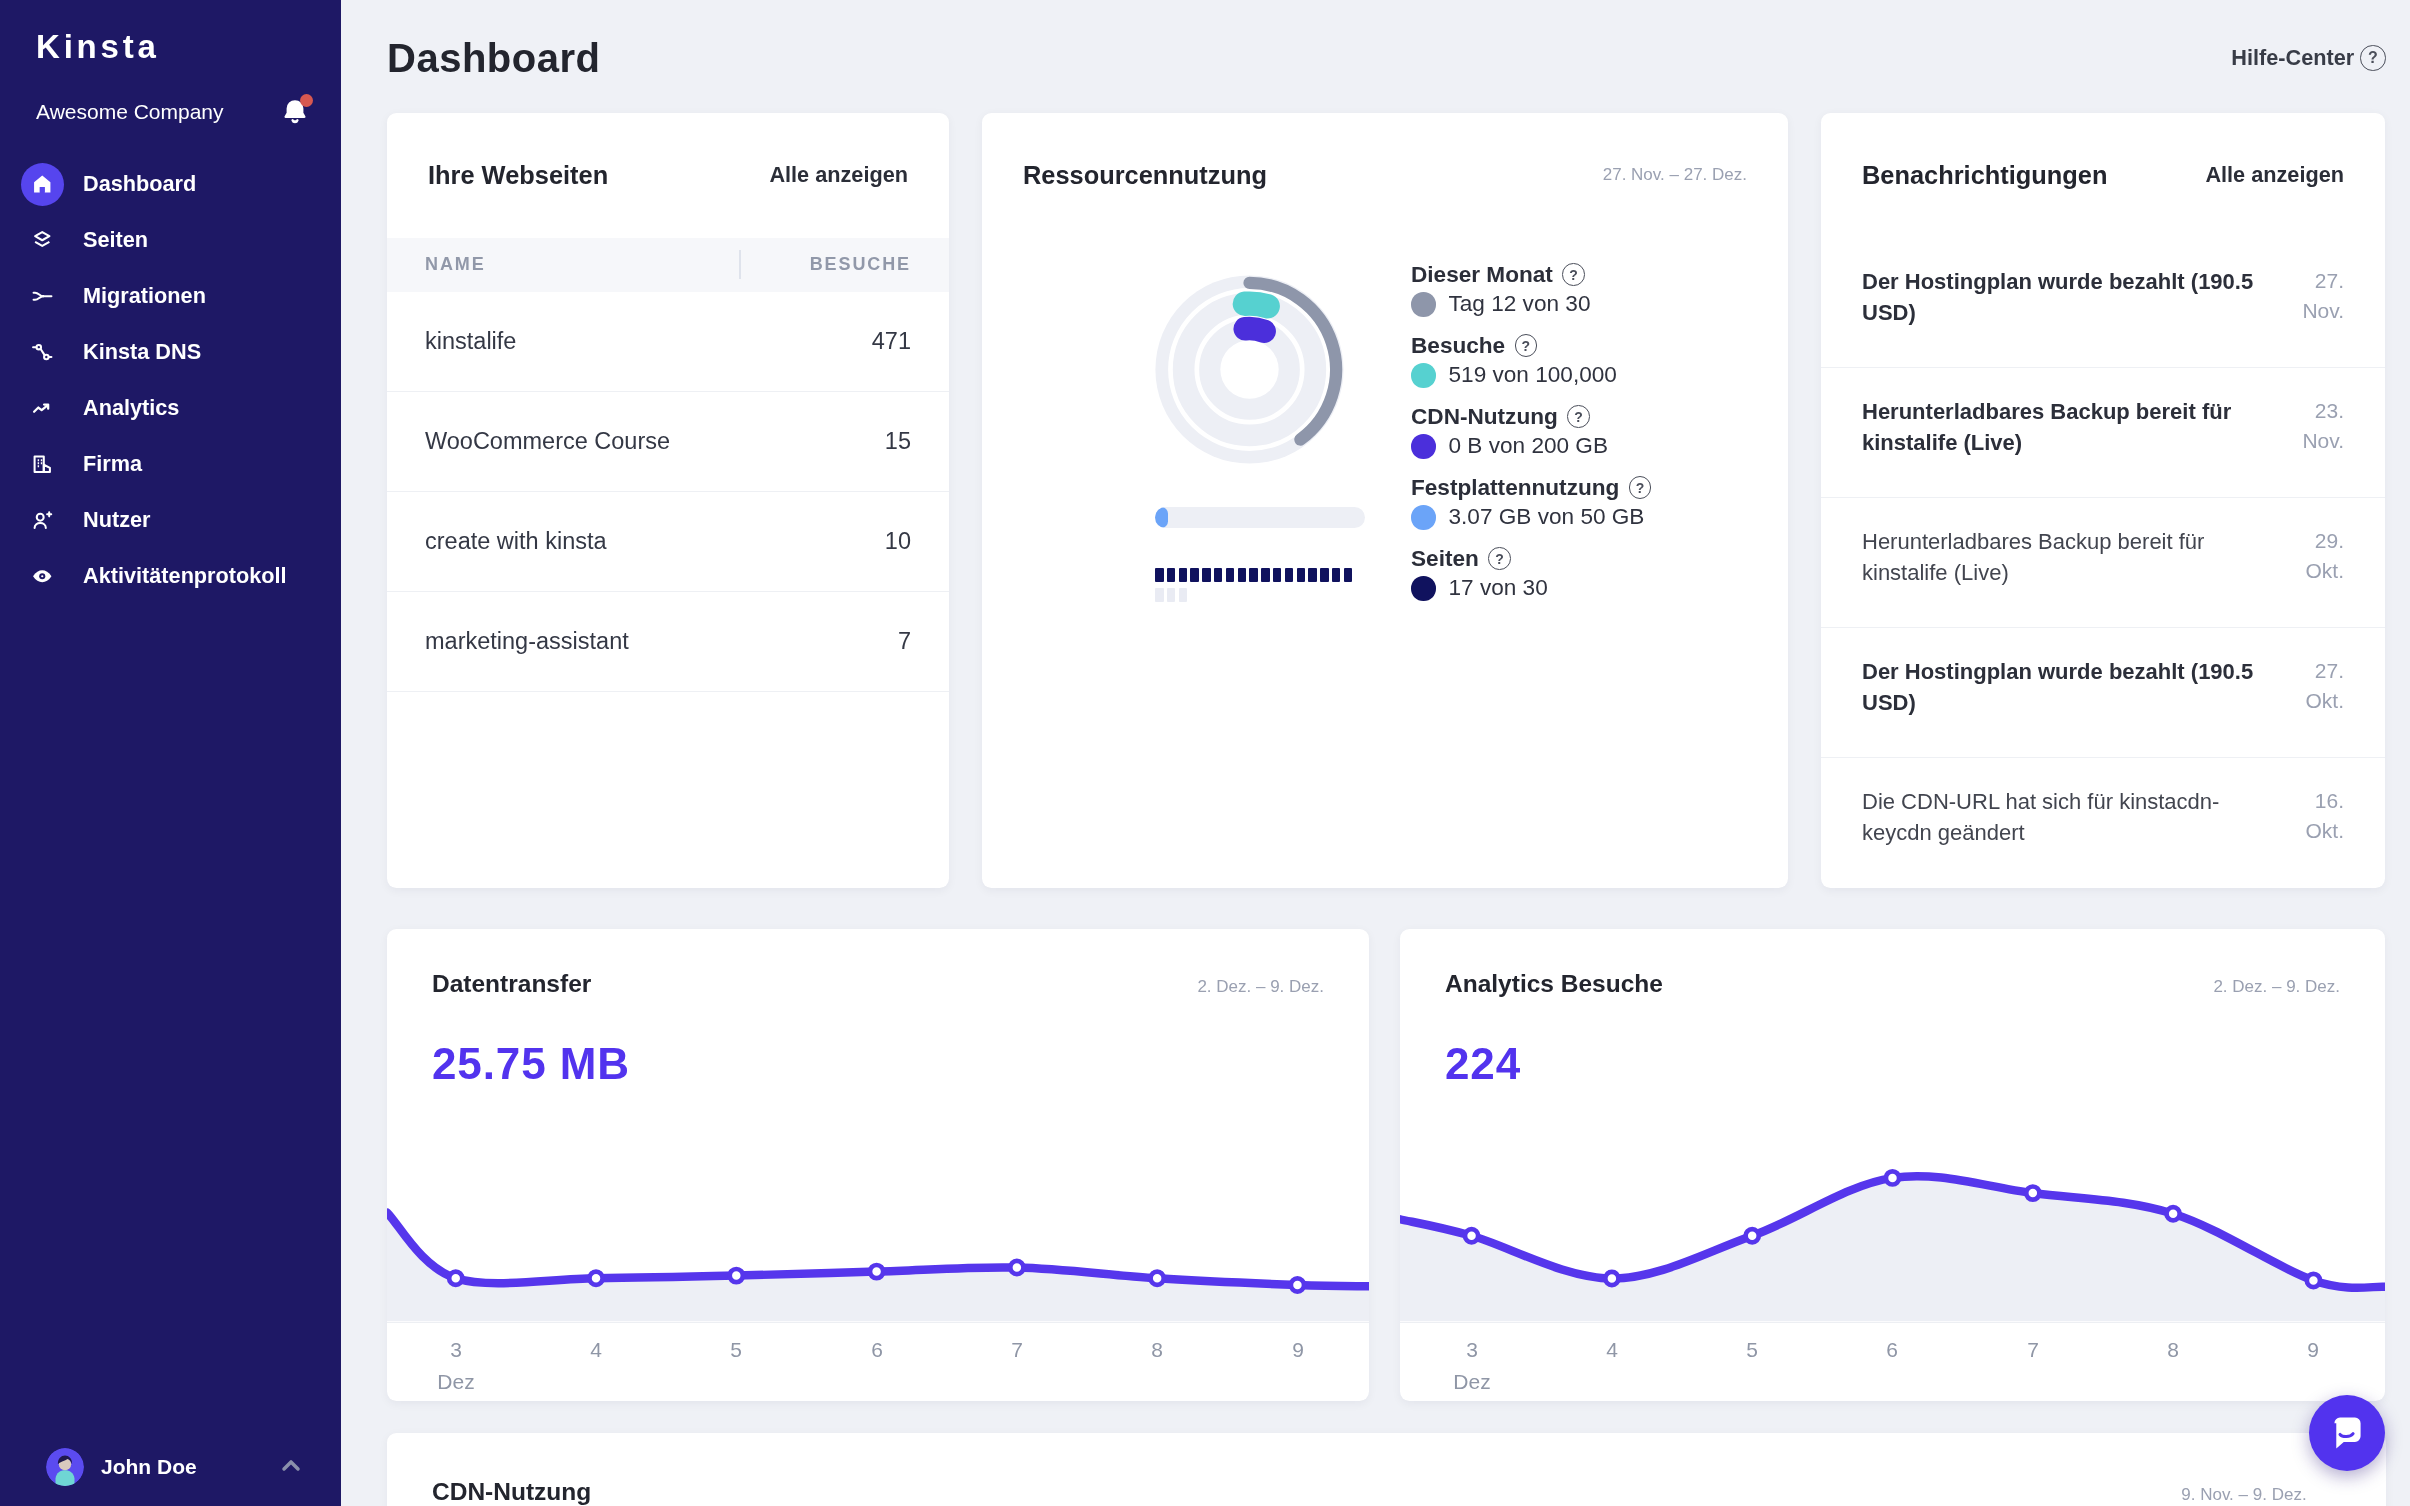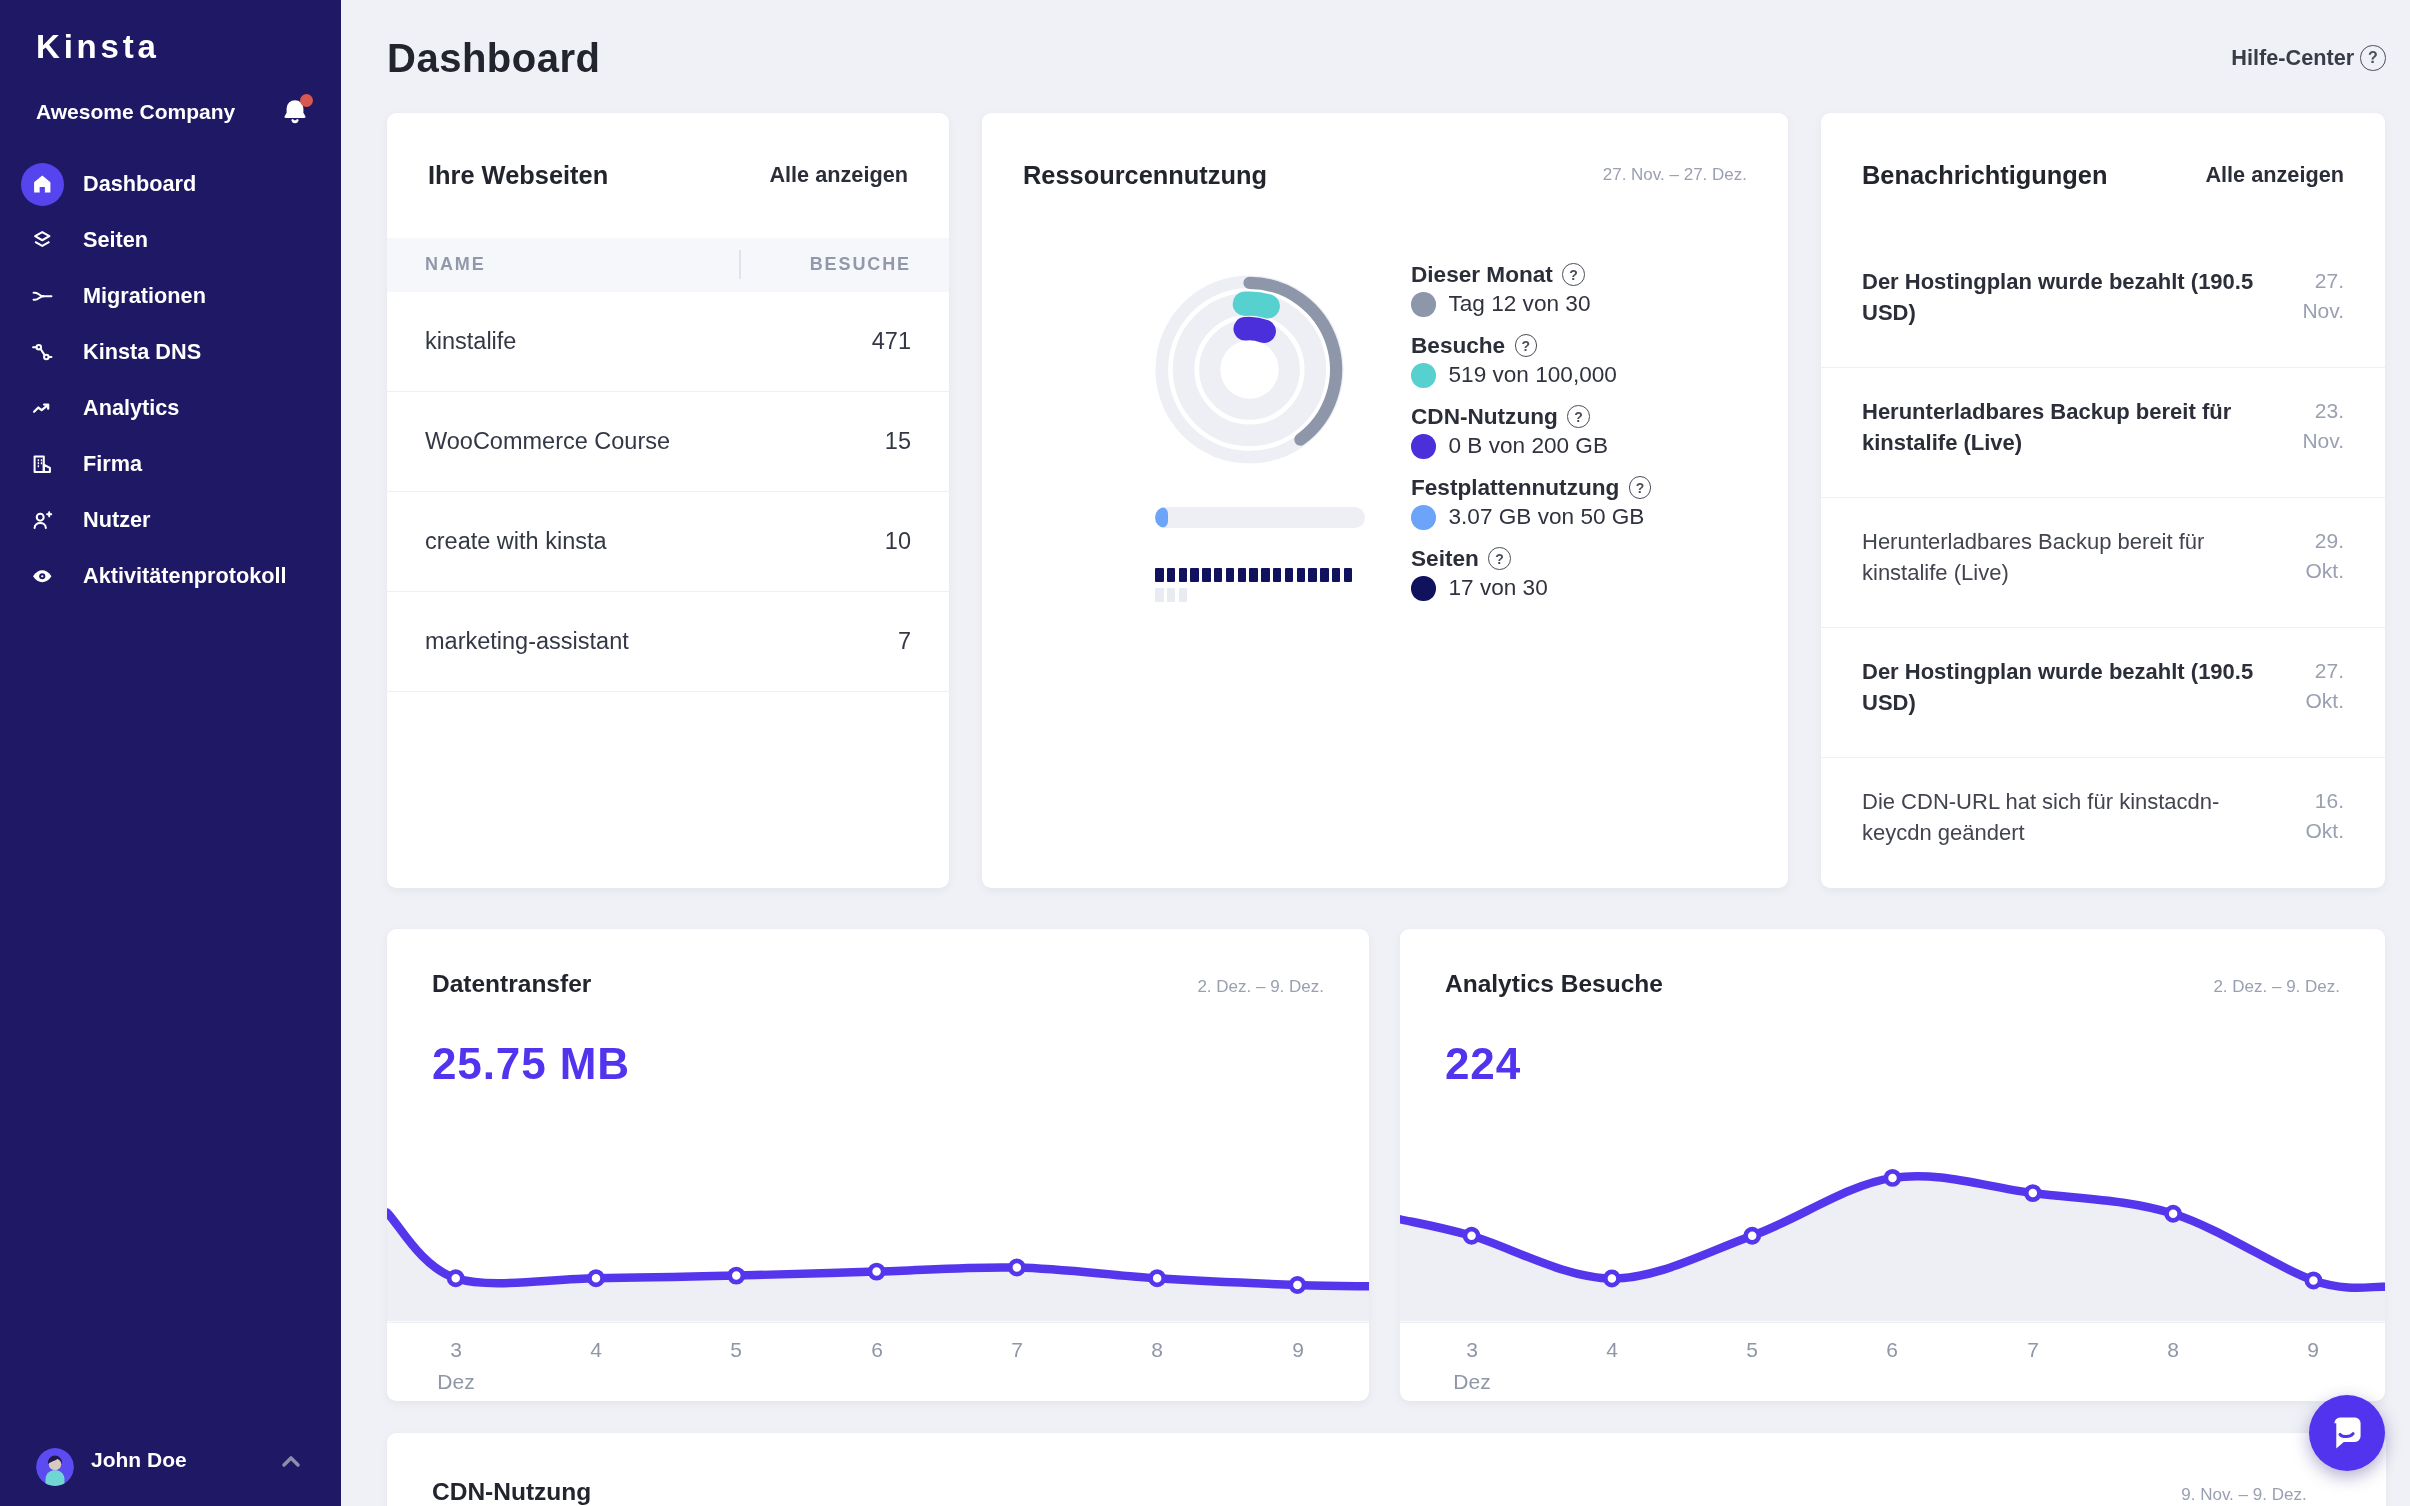--- a/index.html
+++ b/index.html
@@ -4,29 +4,29 @@
 <style>
   * { margin:0; padding:0; box-sizing:border-box; }
   html,body { width:2411px; height:1507px; overflow:hidden; }
   body { font-family:"Liberation Sans", sans-serif; background:#eff1f6; position:relative; color:#26282f; }
 
   
   .sidebar { position:absolute; left:0; top:0; bottom:0; width:341px; background:#1e1865; color:#fff; }
   .side-head { padding:28px 30px 0 36px; }
   .logo { font-size:33px; font-weight:800; letter-spacing:3.8px; color:#fff; }
   .company-row { margin-top:30px; display:flex; align-items:center; justify-content:space-between; }
-  .company { font-size:21px; font-weight:700; color:#fff; }
+  .company { font-size:21px; font-weight:400; color:#fff; }
   .bell-wrap { position:relative; width:32px; height:32px; cursor:pointer; }
   .bell-dot { position:absolute; top:-1.9px; right:-1.9px; width:13px; height:13px; border-radius:50%; background:#d75850; }
   .nav { margin-top:28px; }
   .nav-item { height:56px; display:flex; align-items:center; padding-left:21px; cursor:pointer; }
   .icon-wrap { width:43px; height:43px; border-radius:50%; display:flex; align-items:center; justify-content:center; flex:0 0 43px; }
   .nav-item.active .icon-wrap { background:#5645ee; }
   .nav-label { margin-left:19px; font-size:21.7px; font-weight:600; color:#ffffff; }
-  .user-row { position:absolute; bottom:21px; left:4px; right:0; padding:0 36px 0 32px; display:flex; align-items:flex-start; }
+  .user-row { position:absolute; bottom:21px; left:14px; right:0; padding:0 36px 0 32px; display:flex; align-items:center; }
   .avatar { width:38px; height:38px; border-radius:50%; overflow:hidden; flex:0 0 38px; }
   .user-name { margin-left:17px; font-size:21px; font-weight:600; flex:1; }
 
   
   .main { position:absolute; left:341px; top:0; right:0; bottom:0; padding:0 25.4px 0 46px; }
   .page-head { margin-top:28px; height:60px; display:flex; align-items:center; justify-content:space-between; }
   .h1 { font-size:40px; font-weight:800; color:#23252e; letter-spacing:0.5px; }
   .help { display:flex; align-items:center; gap:6px; font-size:21.7px; font-weight:600; color:#383c47; cursor:pointer; }
 
   .card { background:#fff; border-radius:9.4px; box-shadow:0 2.8px 9.4px rgba(23,24,68,0.05); position:relative; }

